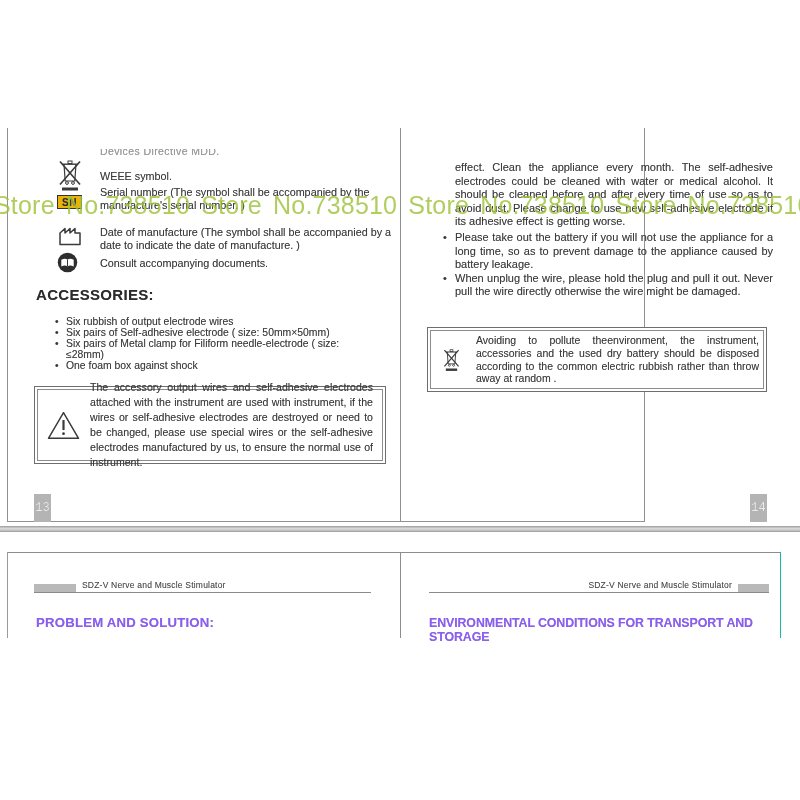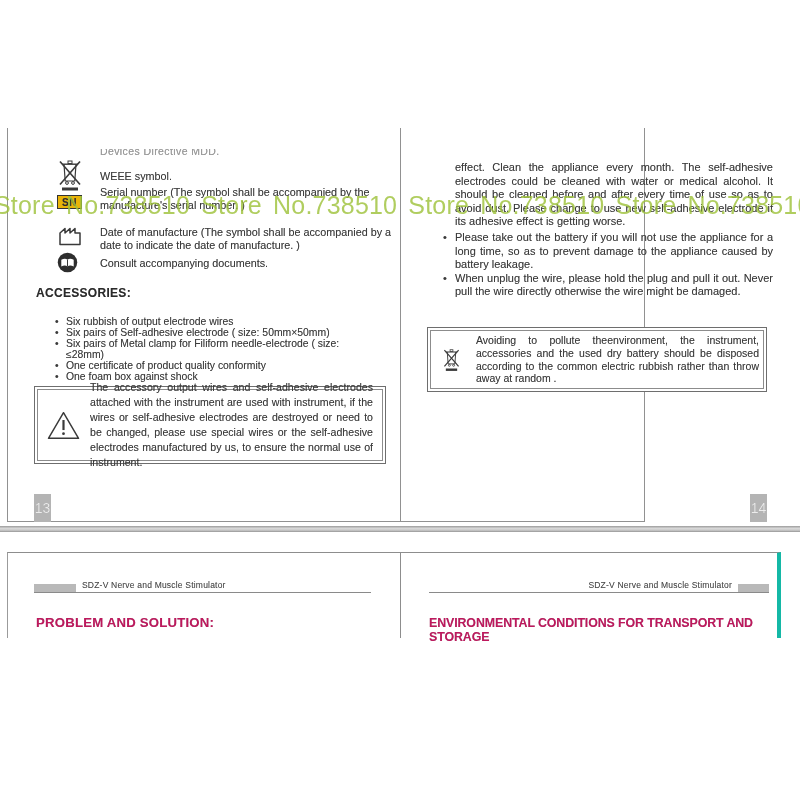--- a/index.html
+++ b/index.html
@@ -28,35 +28,35 @@
 
   .sym-icon { position: absolute; }
   .sym-text { position: absolute; left: 92px; width: 302px; font-size: 10.8px; line-height: 13.3px; }
 
   .sn-badge {
     border: 1.6px solid #333; padding: 1px 4px 0 4px; font-size: 10px; font-weight: bold;
     letter-spacing: .5px; color: #2e2e2e; background: #eab308; display: inline-block;
   }
 
   .accessories-heading { position: absolute; left: 28px; top: 158px;
-    font-size: 12px; font-weight: bold; color: #2b2b2b; letter-spacing: .3px; }
+    font-size: 15px; font-weight: bold; color: #2b2b2b; letter-spacing: .3px; }
   .accessories-list { position: absolute; left: 47px; top: 188px; width: 320px; list-style: none; }
   .accessories-list li { position: relative; padding-left: 11px; font-size: 10.4px; line-height: 11px; }
   .accessories-list li::before { content: "•"; position: absolute; left: 0; top: 0; }
 
   .dbox { position: absolute; border: 1px solid #6e6e6e; padding: 2px; background: #fff; }
   .dbox-inner { border: 1px solid #8c8c8c; width: 100%; height: 100%;
     display: flex; align-items: center; }
 
   .warning-box { left: 26px; top: 258px; width: 352px; height: 78px; }
   .warning-box .dbox-inner { padding: 3px 9px 3px 8px; gap: 9px; }
   .warning-text { font-size: 10.6px; line-height: 15px; text-align: justify; flex: 1; }
 
   .page-tab { position: absolute; top: 366px; width: 17px; height: 28px; background: #b4b4b4;
-    color: #ececec; font-size: 14px; display: flex; align-items: center; justify-content: center; }
+    color: #ececec; font-size: 12px; display: flex; align-items: center; justify-content: center; font-family: Liberation Mono, monospace; }
   .tab-13 { left: 26px; }
   .tab-14 { left: 742px; }
 
   
   .p14-paragraph { position: absolute; left: 447px; top: 33px; width: 318px;
     font-size: 11px; line-height: 13.5px; text-align: justify; }
   .p14-bullets { position: absolute; left: 435px; top: 103px; width: 330px; list-style: none; }
   .p14-bullets li { position: relative; padding-left: 12px; font-size: 11px; line-height: 13.5px;
     text-align: justify; }
   .p14-bullets li::before { content: "•"; position: absolute; left: 0; top: 0; }
@@ -72,36 +72,36 @@
     color: #9fc33c; opacity: .82; letter-spacing: .2px; word-spacing: 4px;
   }
 
   
   .divider-bar { position: absolute; left: 0; top: 526px; width: 800px; height: 6px;
     background: linear-gradient(180deg, #9b9b9b 0%, #d8d8d8 40%, #c9c9c9 70%, #969696 100%); }
 
   
   .bottom-spread {
     position: absolute; left: 7px; top: 552px; width: 774px; height: 86px;
-    border-top: 1px solid #8d8d8d; border-left: 1px solid #9b9b9b; border-right: 4px solid #14b8a6;
+    border-top: 1px solid #8d8d8d; border-left: 1px solid #9b9b9b; border-right: 1px solid #14b8a6;
     text-shadow: 0 0 .3px rgba(70,70,70,.4);
   }
   .bottom-spread .spine { position: absolute; left: 392px; top: 0; bottom: 0; width: 1px; background: #8d8d8d; }
 
   .hdr-rule { position: absolute; height: 1px; background: #8a8a8a; top: 39px; }
   .hdr-rule.left  { left: 26px;  width: 337px; }
   .hdr-rule.right { left: 421px; width: 340px; }
   .hdr-bar { position: absolute; height: 8px; background: #b9b9b9; top: 31px; }
   .hdr-bar.left  { left: 26px;  width: 42px; }
   .hdr-bar.right { left: 730px; width: 31px; }
   .hdr-title { position: absolute; top: 27px; font-size: 8.5px; color: #4c4c4c; letter-spacing: .2px; }
   .hdr-title.left  { left: 74px; }
   .hdr-title.right { left: 421px; width: 303px; text-align: right; }
 
-  .section-heading { position: absolute; font-weight: bold; color: #be185d; }
+  .section-heading { position: absolute; font-weight: bold; color: #8b5cf6; }
   .heading-left  { left: 28px;  top: 62px; font-size: 13.2px; letter-spacing: .2px; }
   .heading-right { left: 421px; top: 63px; font-size: 12.4px; letter-spacing: -.1px; }
 
   svg { display: block; }
 </style>
 </head>
 <body>
 
 <div class="top-spread">
   <div class="spine"></div>
@@ -146,21 +146,20 @@
       </svg>
     </div>
     <div class="sym-text" style="top:129px;">Consult accompanying documents.</div>
 
     <div class="accessories-heading">ACCESSORIES:</div>
 
     <ul class="accessories-list">
       <li>Six rubbish of output electrode wires</li>
       <li>Six pairs of Self-adhesive electrode ( size: 50mm×50mm)</li>
       <li>Six pairs of Metal clamp for Filiform needle-electrode ( size: ≤28mm)</li>
-      <li>One certificate of product quality conformity</li>
       <li>One foam box against shock</li>
     </ul>
 
     <div class="dbox warning-box">
       <div class="dbox-inner">
         <span>
           <svg viewBox="0 0 38 34" width="35" height="31">
             <path d="M19 3 L35.5 31 H2.5 Z" fill="none" stroke="#3a3a3a" stroke-width="1.6" stroke-linejoin="round"></path>
             <line x1="19" y1="11" x2="19" y2="22" stroke="#3a3a3a" stroke-width="2.4"></line>
             <circle cx="19" cy="26" r="1.5" fill="#3a3a3a"></circle>

